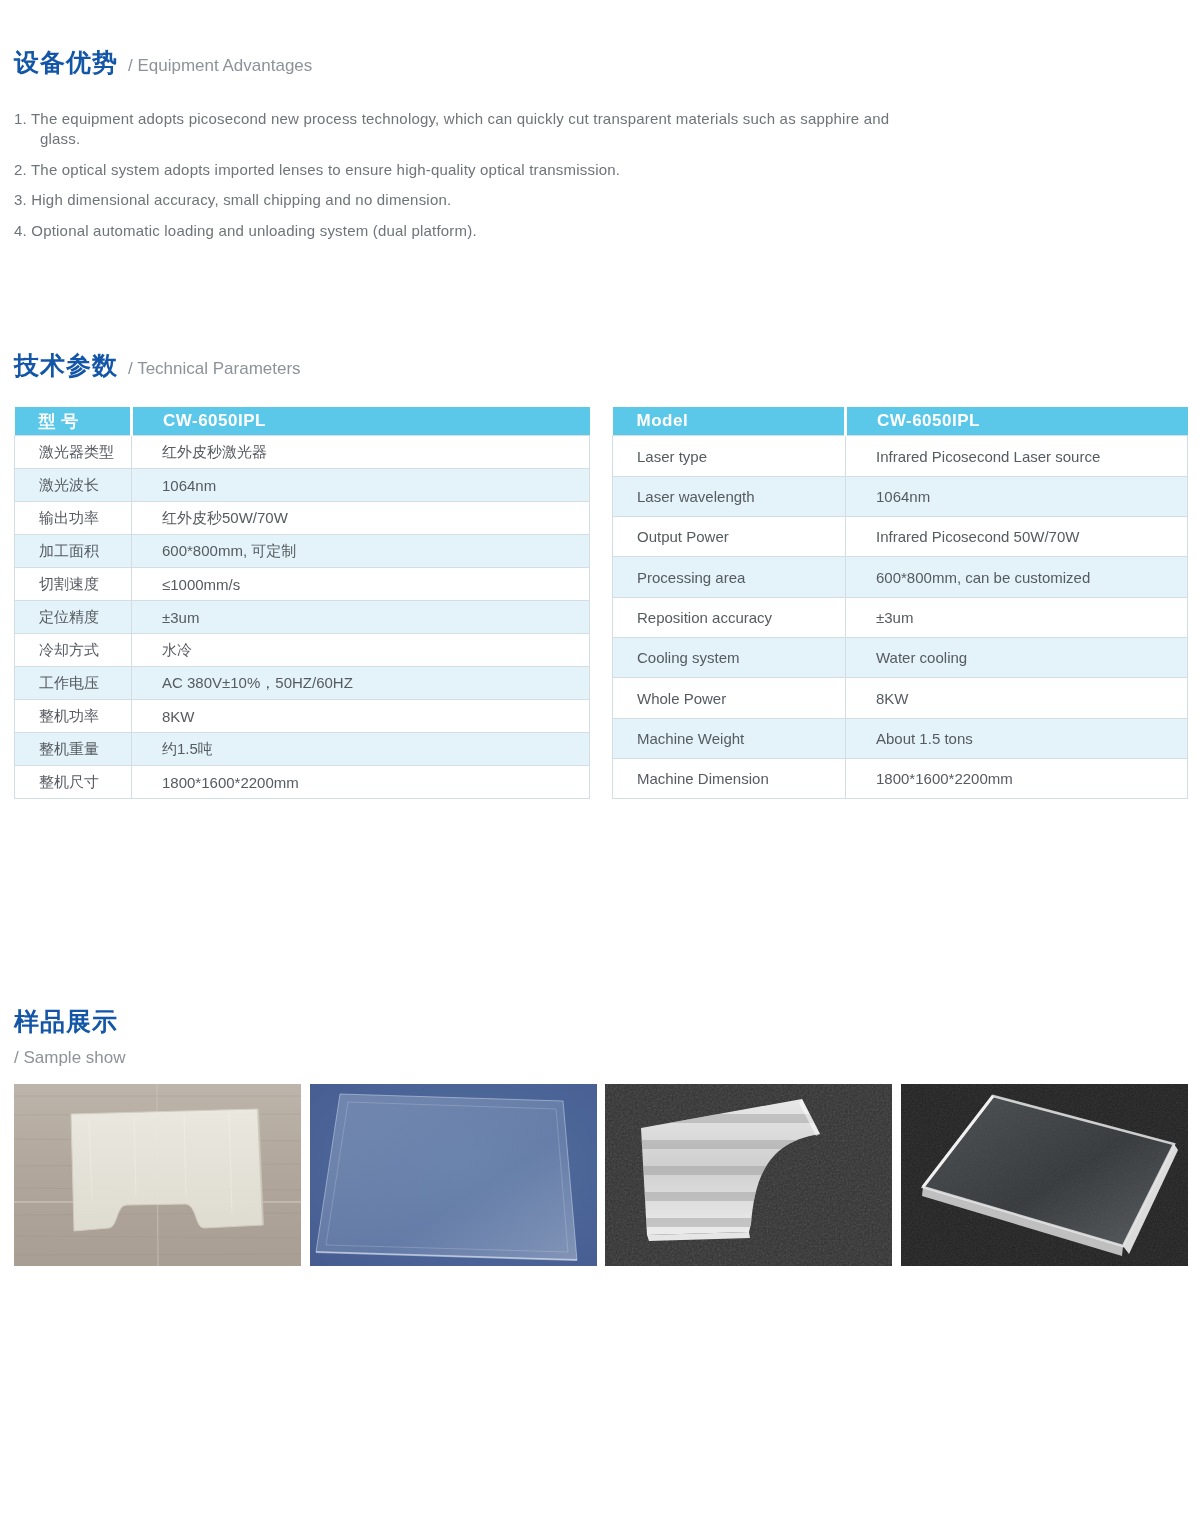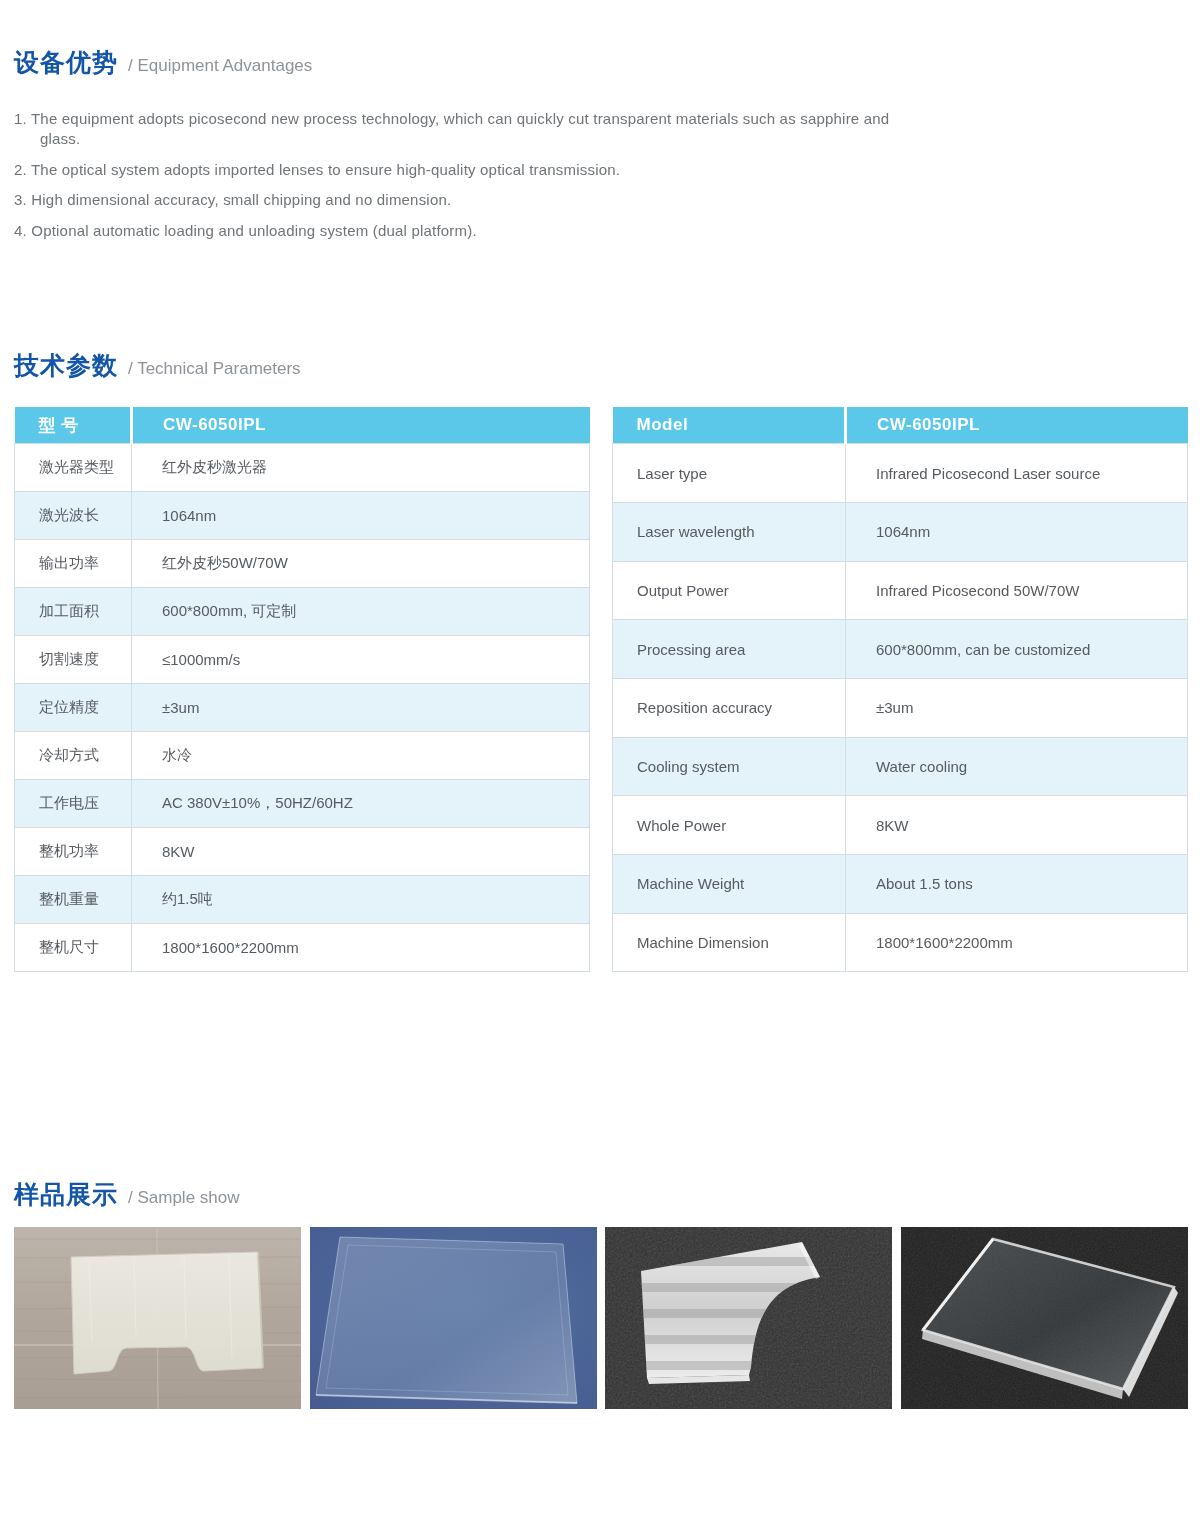--- a/index.html
+++ b/index.html
@@ -25,21 +25,21 @@
     color: #1356a8;
     letter-spacing: 1px;
   }
   .sec-head .en {
     font-size: 17px;
     color: #8d9399;
     font-weight: normal;
   }
   #adv-head   { margin-top: 46px; }
   #param-head { margin-top: 108px; }
-  #sample-head{ margin-top: 206px; }
+  #sample-head{ margin-top: 206px; flex-direction: column; }
 
   
   ul.adv { list-style: none; }
   ul.adv-cn { margin-top: 40px; }
   ul.adv-cn li {
     font-size: 20px;
     color: #4a4a4a;
     line-height: 1.2;
     margin-bottom: 17px;
     letter-spacing: 0.5px;
@@ -66,30 +66,30 @@
     width: 576px;
     border-collapse: collapse;
     table-layout: fixed;
   }
   table.spec th {
     background: #5bc8ea;
     color: #ffffff;
     font-size: 17px;
     font-weight: bold;
     text-align: left;
-    height: 37px;
+    height: 29px;
     padding: 0 0 0 24px;
     letter-spacing: 0.5px;
   }
   table.spec th + th { border-left: 3px solid #ffffff; padding-left: 30px; }
   table.spec td {
     border: 1px solid #d3dde4;
     font-size: 15px;
     color: #565b60;
-    height: 48px;
+    height: 33px;
     padding: 0 4px 0 24px;
     white-space: nowrap;
     overflow: hidden;
   }
   table.spec td + td { padding-left: 30px; }
   table.spec tbody tr:nth-child(even) td { background: #e4f2fa; }
   table.spec.cn col.c1 { width: 117px; }
   table.spec.en col.c1 { width: 233px; }
 
   

